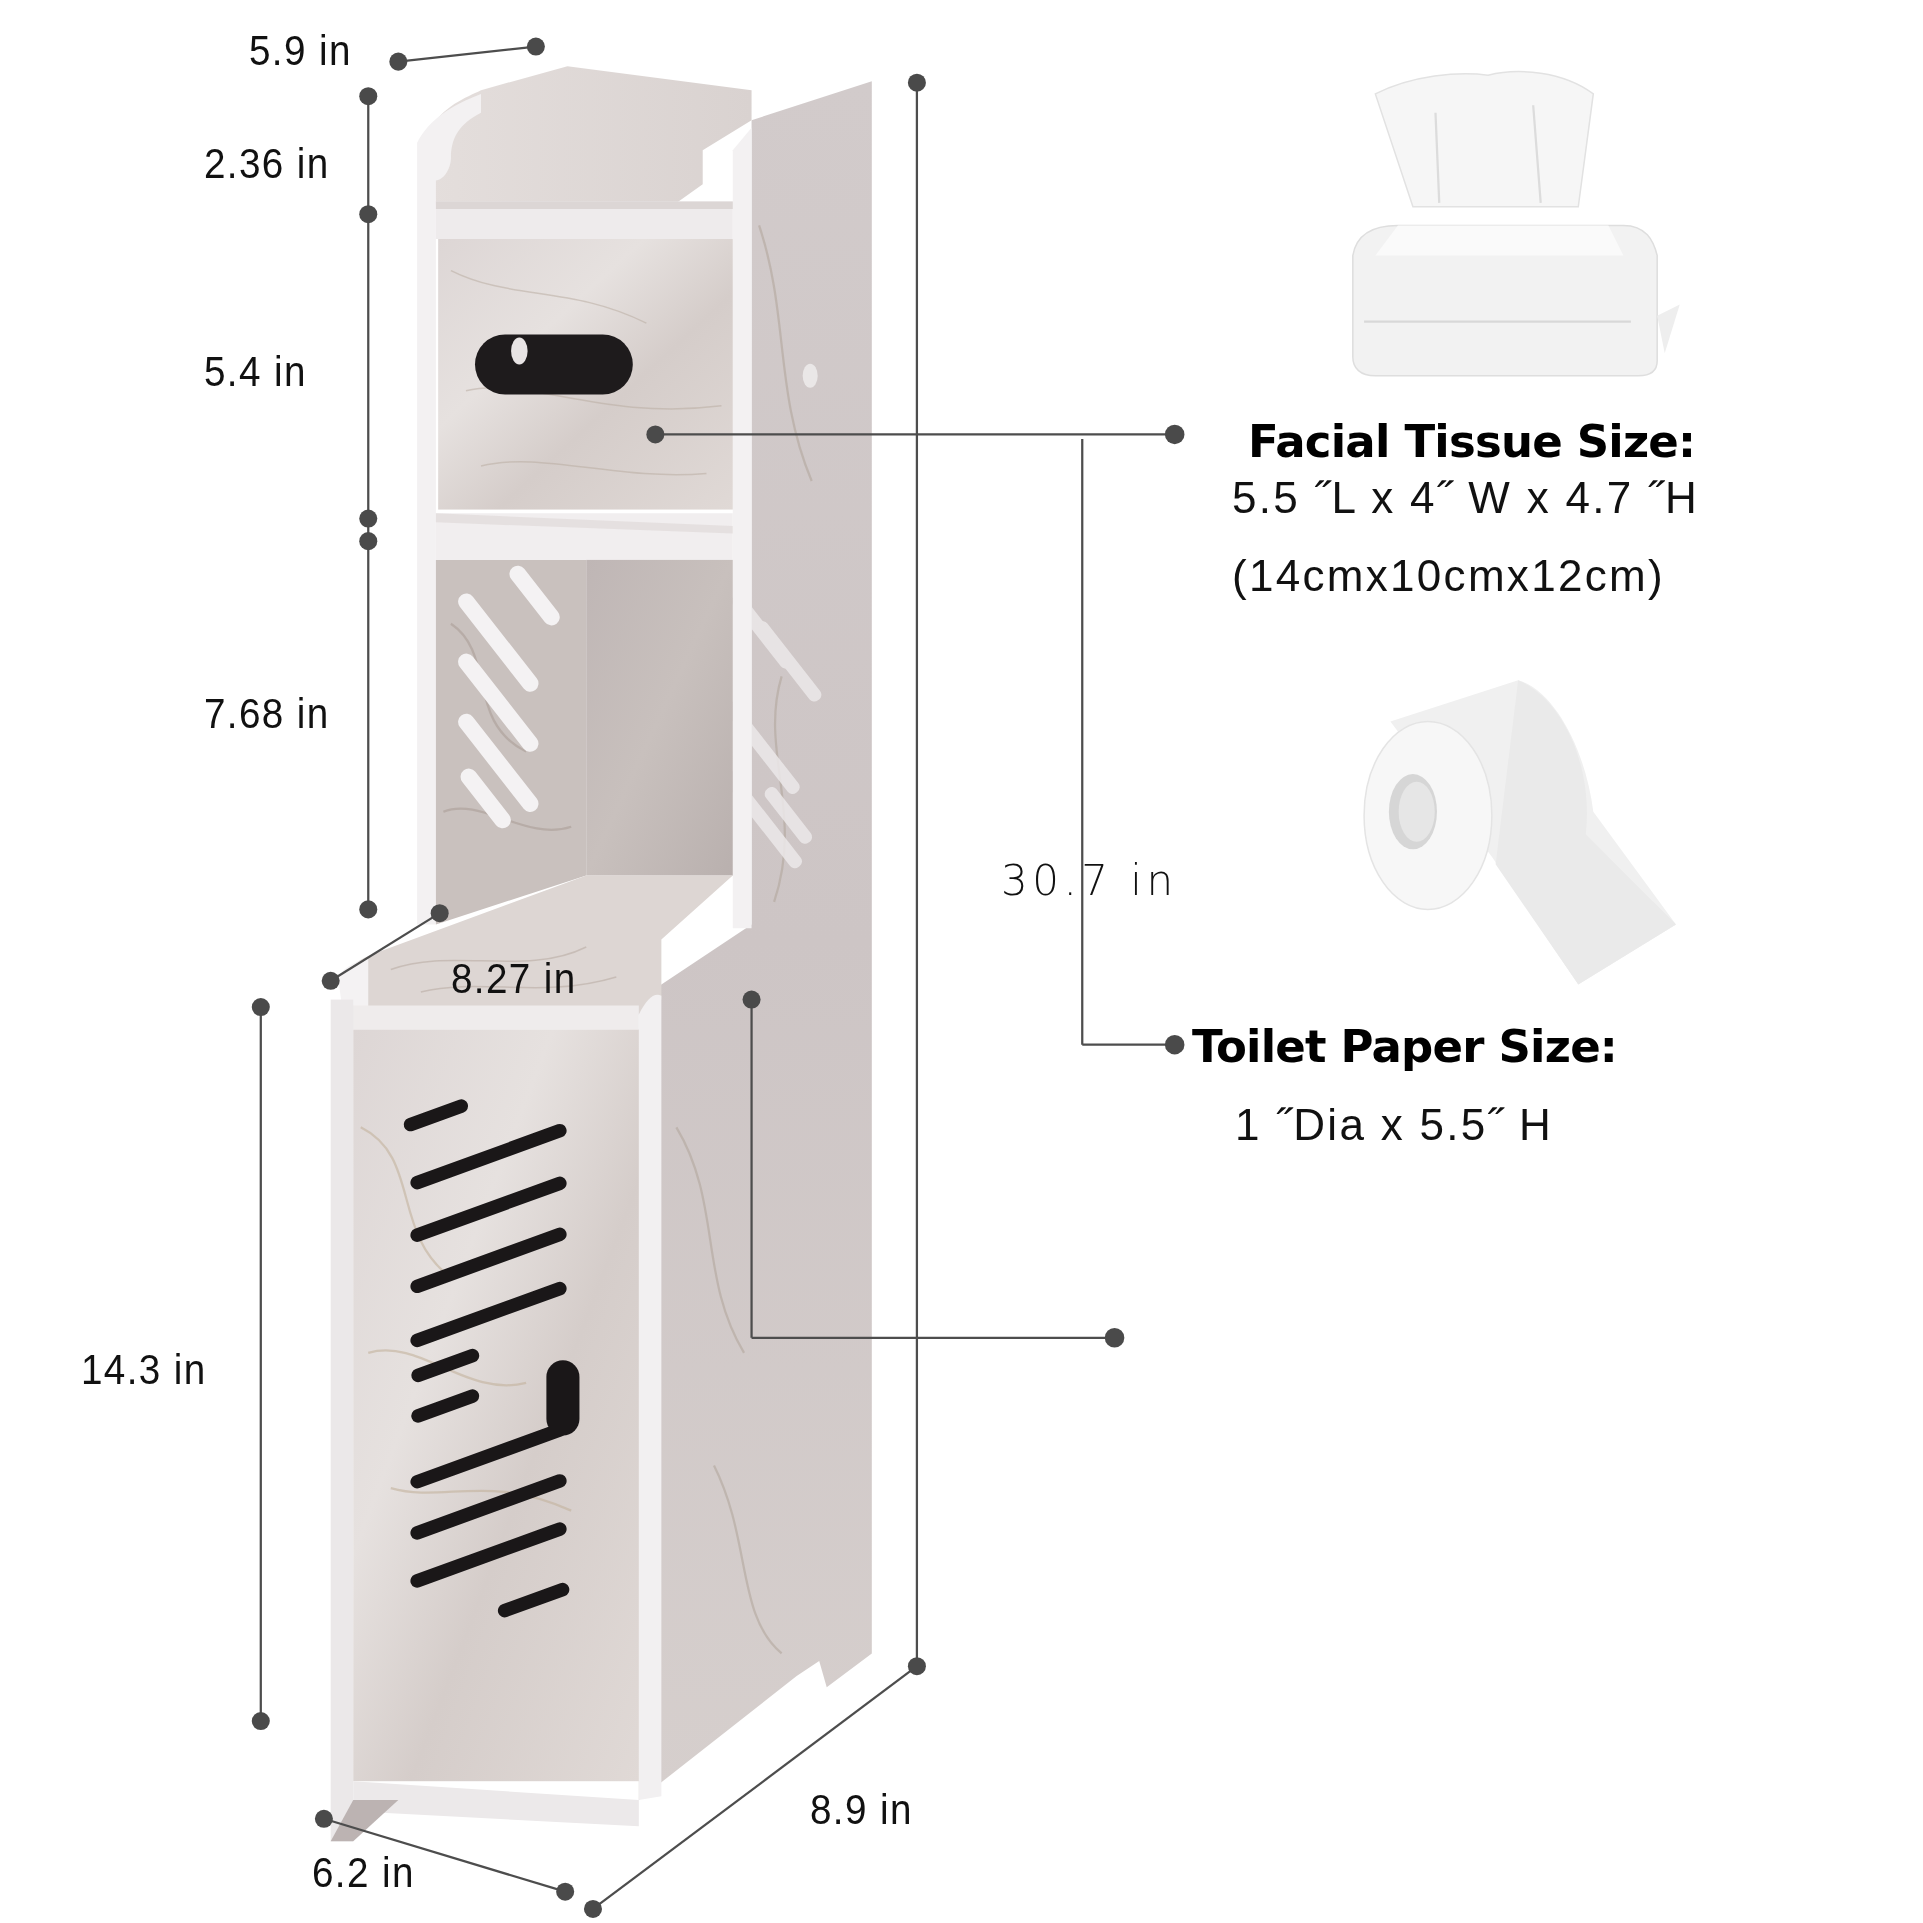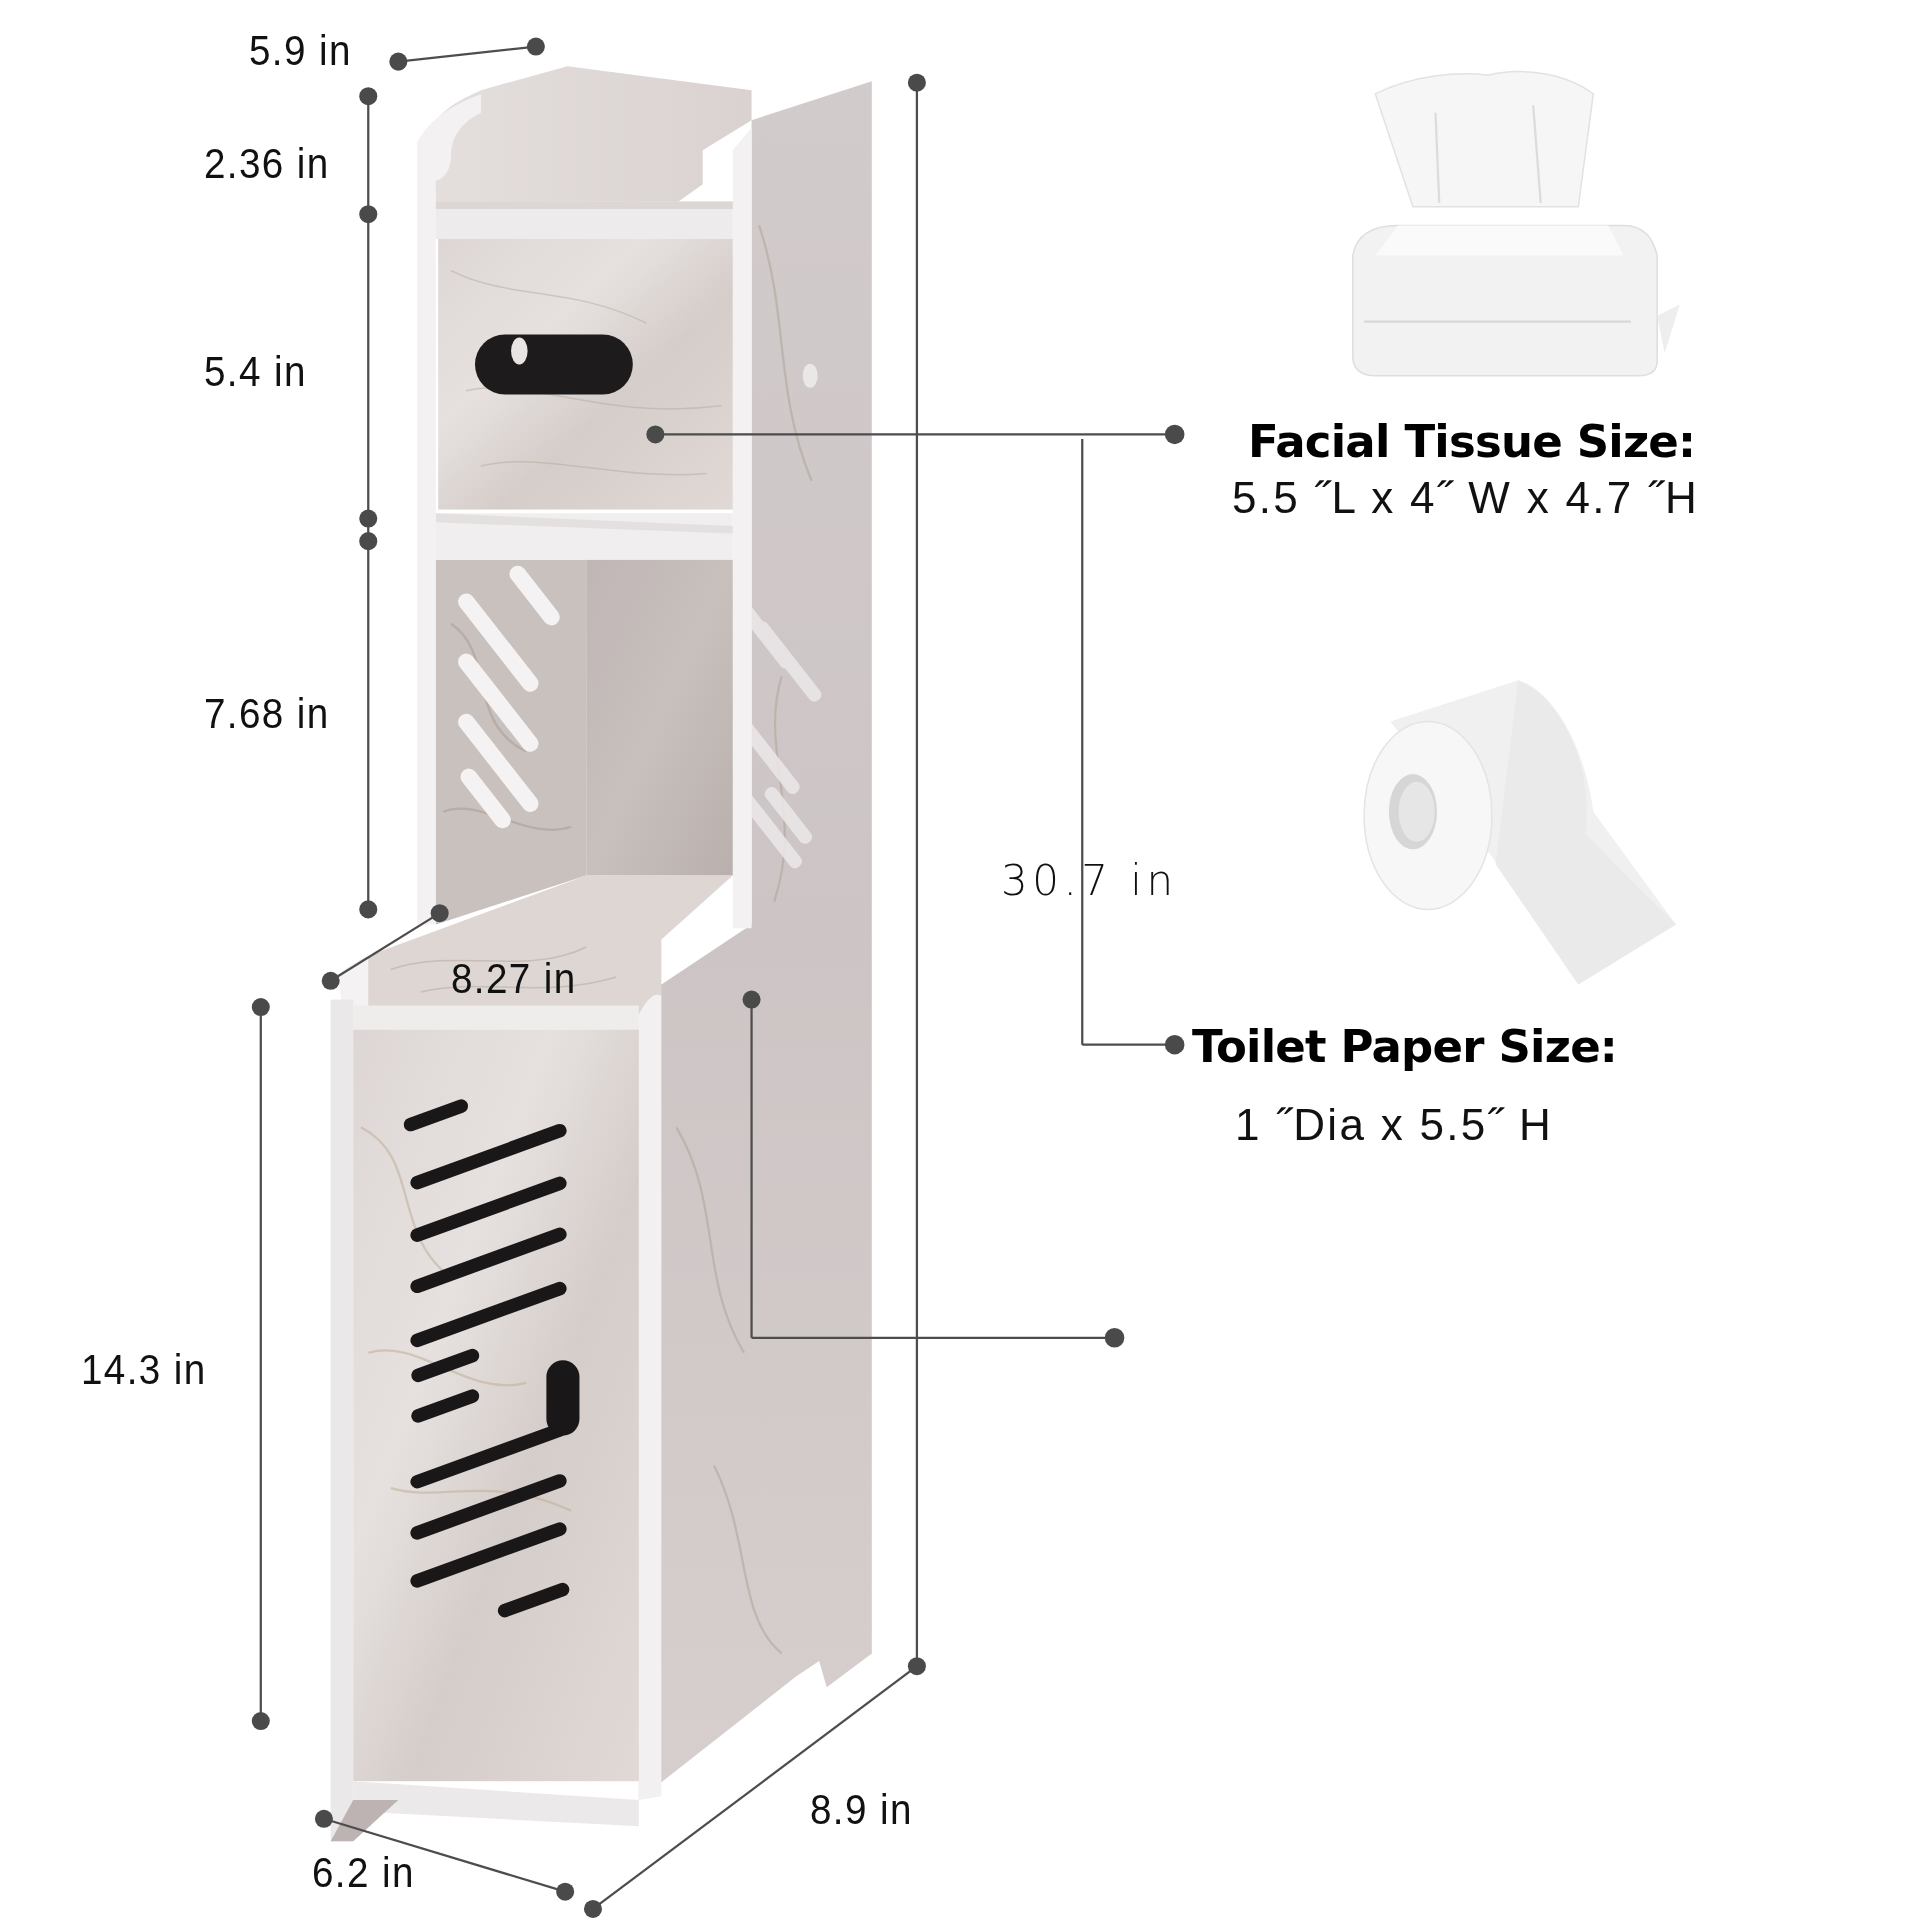--- a/index.html
+++ b/index.html
@@ -241,18 +241,19 @@
   <div class="dim-label narrow" style="left:204px; top:351px;">5.4 in</div>
   <div class="dim-label narrow" style="left:204px; top:693px;">7.68 in</div>
   <div class="dim-label narrow" style="left:81px; top:1349px;">14.3 in</div>
   <div class="dim-label narrow rot-827" style="left:451px; top:958px;">8.27 in</div>
   <div class="dim-label" style="left:973px; top:860px;margin-left:28px;">30.7 in</div>
   <div class="dim-label narrow" style="left:312px; top:1852px;">6.2 in</div>
   <div class="dim-label narrow" style="left:810px; top:1789px;">8.9 in</div>
 
   <div class="heading" style="left:1232px; top:419px;margin-left:16px;">Facial Tissue Size:</div>
   <div class="detail" style="left:1232px; top:476px;">5.5 ˝L x 4˝ W x 4.7 ˝H</div>
+  <div class="detail" style="left:1232px; top:554px;">(14cmx10cmx12cm)</div>
 
   <div class="heading" style="left:1192px; top:1024px;">Toilet Paper Size:</div>
   <div class="detail" style="left:1235px; top:1103px;">1 ˝Dia x 5.5˝ H</div>
 
 </div>
 
 
 </body></html>

